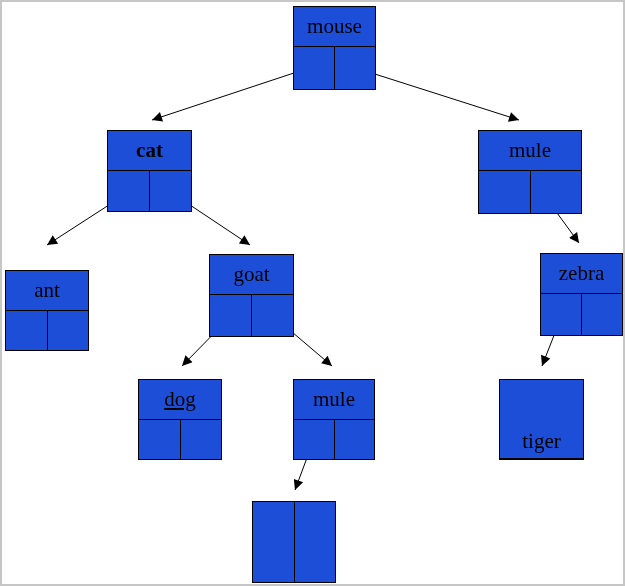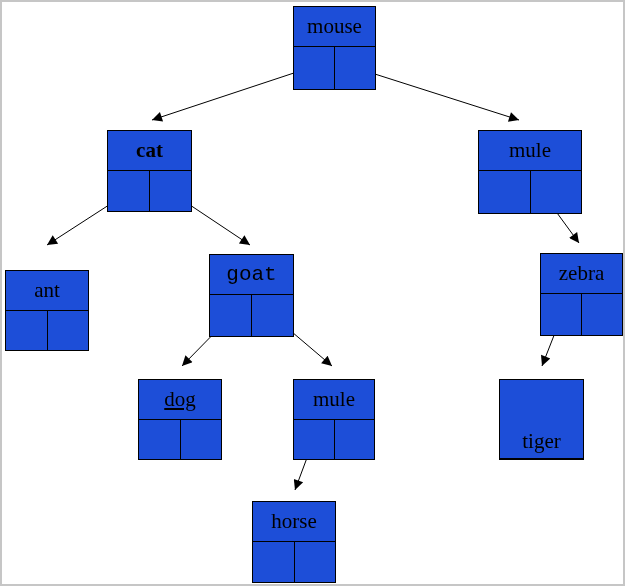--- a/index.html
+++ b/index.html
@@ -103,21 +103,21 @@
     </div>
   </div>
       <div class="node" style="left: 3px; top: 268px; width: 84px; height: 81px; border-color: rgb(0, 0, 0);">
     <div class="node-label" style="height: 40px;">ant</div>
     <div class="node-cells">
       <div class="node-cell-left"></div>
       <div class="node-cell-right"></div>
     </div>
   </div>
       <div class="node" style="left: 207px; top: 252px; width: 85px; height: 83px; border-color: rgb(0, 0, 0);">
-    <div class="node-label" style="height: 40px; font-family: Liberation Mono, monospace;">goat</div>
+    <div class="node-label" style="height: 40px;">goat</div>
     <div class="node-cells">
       <div class="node-cell-left"></div>
       <div class="node-cell-right"></div>
     </div>
   </div>
       <div class="node" style="left: 538px; top: 251px; width: 83px; height: 83px; border-color: rgb(0, 0, 0);">
     <div class="node-label" style="height: 40px; text-align: center;">zebra</div>
     <div class="node-cells">
       <div class="node-cell-left"></div>
       <div class="node-cell-right"></div>
@@ -138,20 +138,19 @@
     </div>
   </div>
       <div class="node" style="left: 497px; top: 377px; width: 85px; height: 81px; border-color: rgb(0, 0, 0);">
     <div class="node-label" style="height: 40px; margin-top: 44px;">tiger</div>
     <div class="node-cells">
       <div class="node-cell-left"></div>
       <div class="node-cell-right"></div>
     </div>
   </div>
       <div class="node" style="left: 250px; top: 499px; width: 84px; height: 82px; border-color: rgb(0, 0, 0);">
-    <div class="node-label" style="height: 40px;">horse</div>
     <div class="node-cells">
       <div class="node-cell-left"></div>
       <div class="node-cell-right"></div>
     </div>
   </div>
     </div>
 </div>
 
 </body></html>

